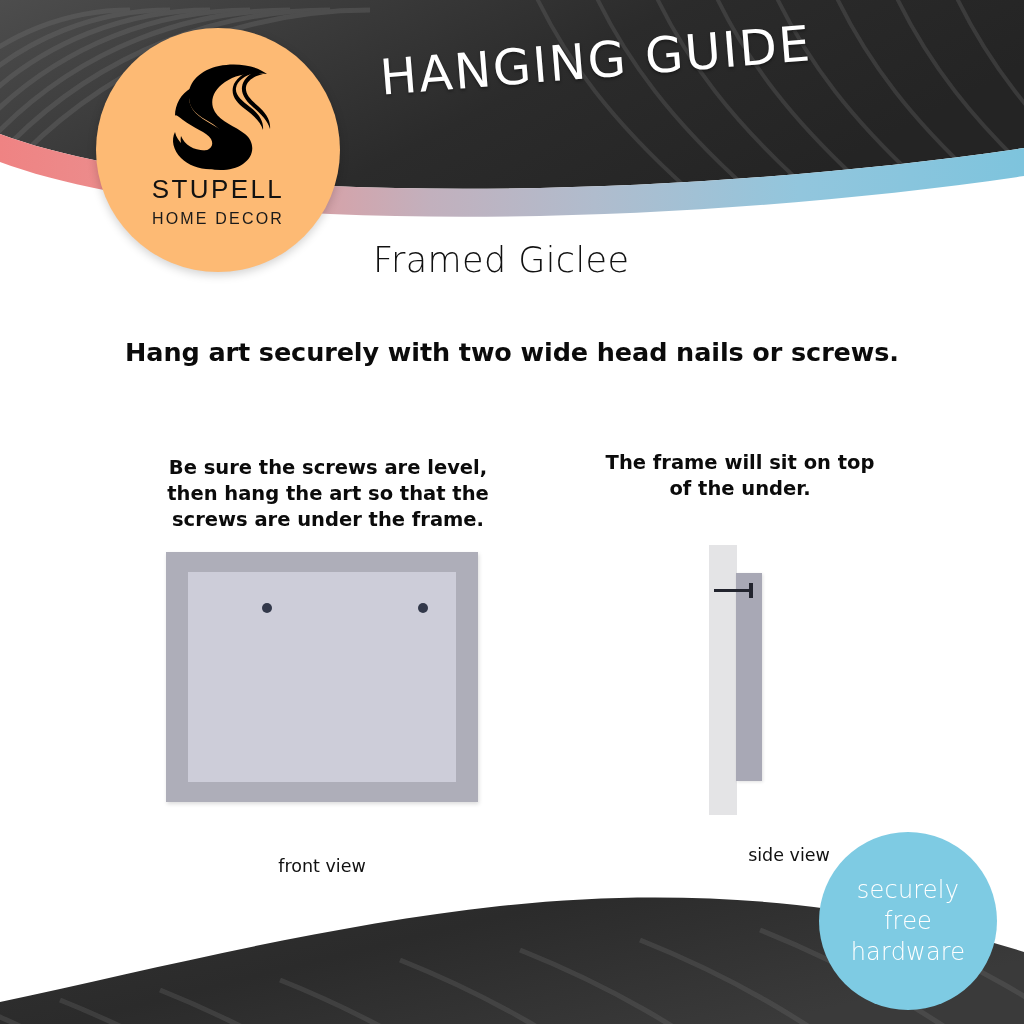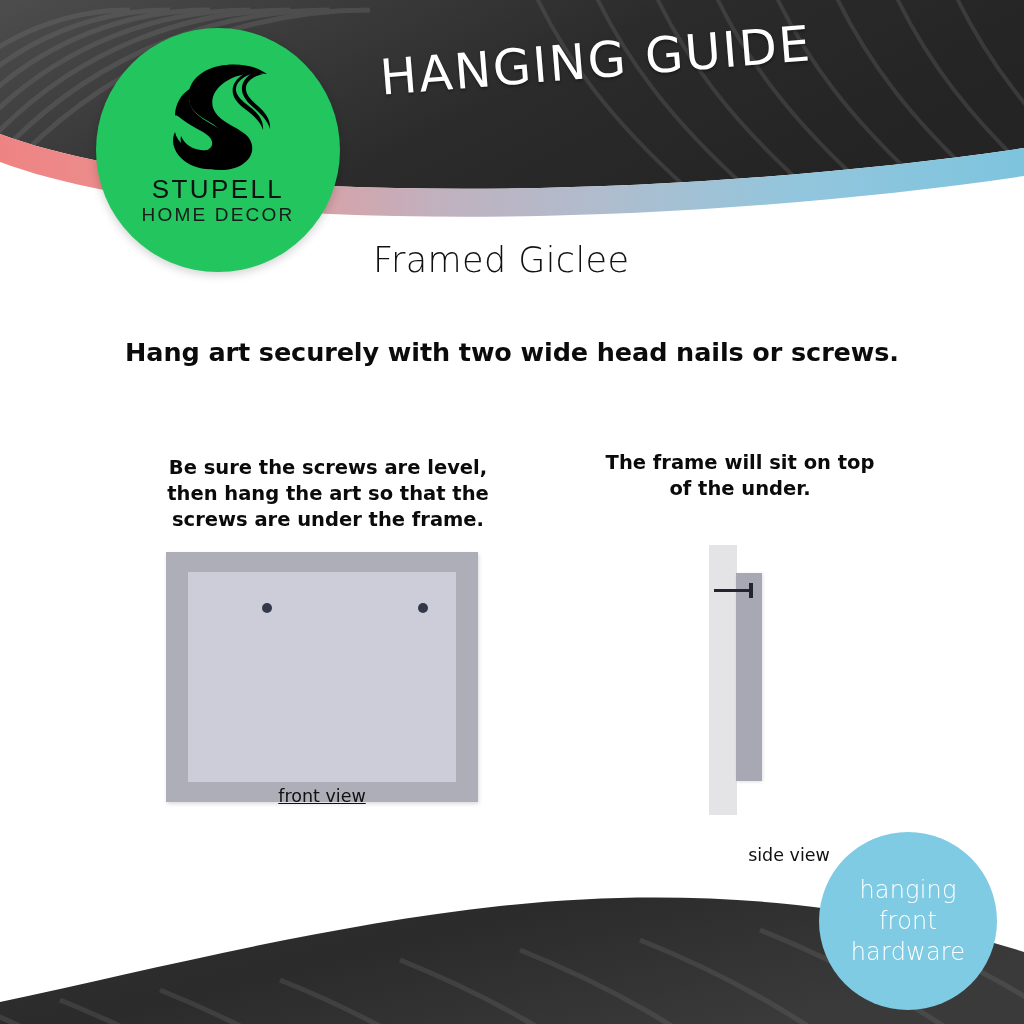--- a/index.html
+++ b/index.html
@@ -29,21 +29,21 @@
   }
 
   
   #logo-badge {
     position: absolute;
     left: 96px;
     top: 28px;
     width: 244px;
     height: 244px;
     border-radius: 50%;
-    background: #22c55e;
+    background: #fdba74;
     box-shadow: 0 3px 10px rgba(0,0,0,0.18);
     z-index: 20;
     display: flex;
     flex-direction: column;
     align-items: center;
     justify-content: flex-start;
     text-align: center;
   }
   #logo-mark {
     margin-top: 26px;
@@ -54,25 +54,25 @@
     font-family: "Liberation Sans", sans-serif;
     font-size: 26px;
     letter-spacing: 2.4px;
     color: #111111;
     font-weight: 400;
     margin-top: 2px;
     line-height: 1;
   }
   #logo-subwordmark {
     font-family: "Liberation Sans", sans-serif;
-    font-size: 19px;
+    font-size: 16px;
     letter-spacing: 2.2px;
     color: #1a1a1a;
     font-weight: 400;
-    margin-top: 3px;
+    margin-top: 9px;
     line-height: 1;
   }
 
   
   #header-title {
     position: absolute;
     left: 378px;
     top: 50px;
     z-index: 21;
     font-family: "DejaVu Sans", sans-serif;
@@ -205,21 +205,21 @@
 
   
   .view-label {
     position: absolute;
     font-family: "DejaVu Sans", sans-serif;
     font-size: 17.5px;
     font-weight: 400;
     color: #111111;
     text-align: center;
   }
-  #front-view-label { left: 166px; top: 786px; width: 312px; text-decoration: underline; }
+  #front-view-label { left: 166px; top: 856px; width: 312px; }
   #side-view-label  { left: 700px; top: 845px; width: 178px; }
 
   
   #hardware-badge {
     position: absolute;
     left: 819px;
     top: 832px;
     width: 178px;
     height: 178px;
     border-radius: 50%;
@@ -378,18 +378,18 @@
   <div id="side-figure">
     <div id="side-wall"></div>
     <div id="side-frame"></div>
     <div id="side-nail-shaft"></div>
     <div id="side-nail-head"></div>
   </div>
 
   <div class="view-label" id="side-view-label">side view</div>
 
   <div id="hardware-badge">
-    <div class="badge-line">hanging</div>
-    <div class="badge-line">front</div>
+    <div class="badge-line">securely</div>
+    <div class="badge-line">free</div>
     <div class="badge-line">hardware</div>
   </div>
 
 </div>
 
 </body></html>

